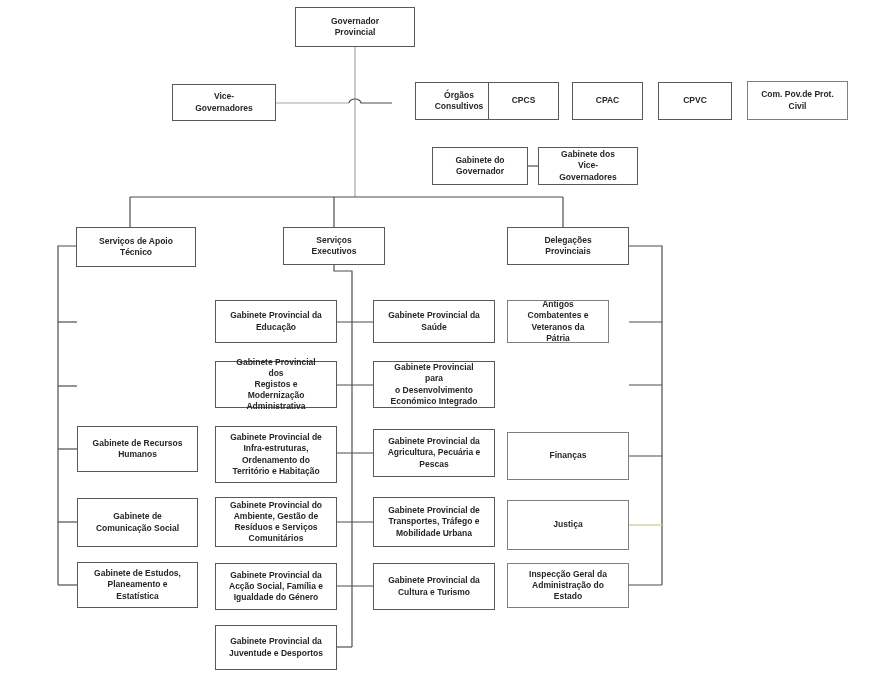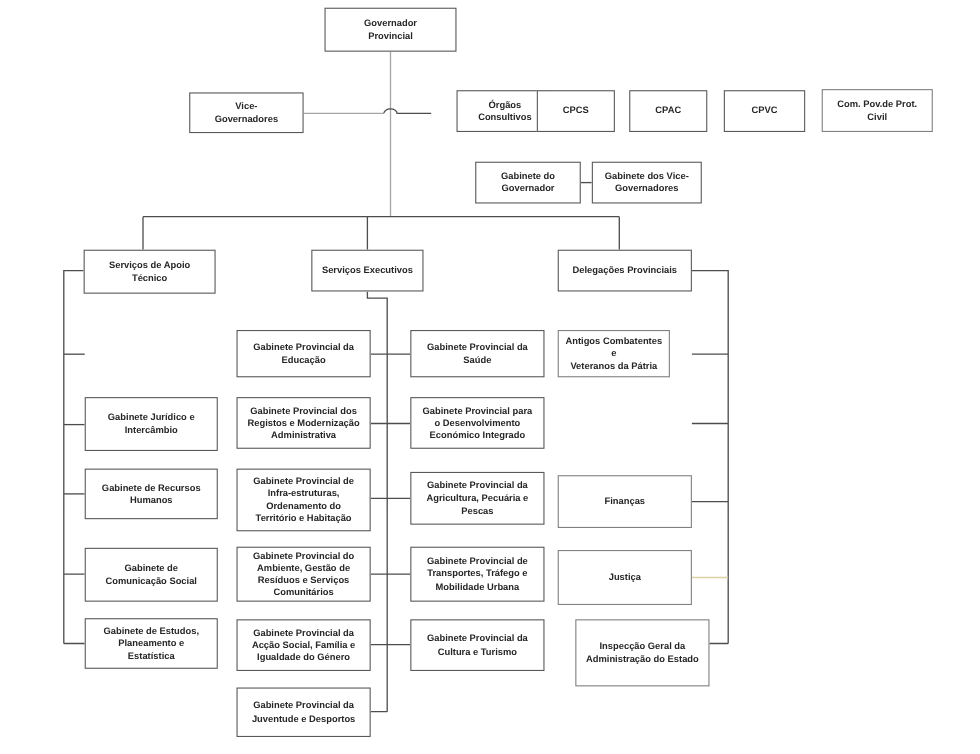--- a/index.html
+++ b/index.html
@@ -16,21 +16,21 @@
   .box{
     position:absolute;
     box-sizing:border-box;
     border:1.4px solid var(--box-border,#595959);
     background:#fff;
     display:flex;align-items:center;justify-content:center;
     text-align:center;
     font-size:8.5px;font-weight:bold;line-height:1.3;
     color:var(--text,#262626);
     white-space:pre-line;
-    padding:1px 3px;
+    padding:1px 13px;
   }
   .box.light{border-color:var(--box-border-light,#7f7f7f);}
 </style>
 </head>
 <body>
 
 <div id="canvas">
 
   <svg class="wires" width="891" height="685" viewBox="0 0 891 685">
 
@@ -83,22 +83,20 @@
   <div class="box" style="left:432px;top:147px;width:96px;height:38px">Gabinete do
 Governador</div>
   <div class="box" style="left:538px;top:147px;width:100px;height:38px">Gabinete dos Vice-
 Governadores</div>
 
   <div class="box" style="left:283px;top:227px;width:102px;height:38px">Serviços Executivos</div>
   <div class="box" style="left:76px;top:227px;width:120px;height:40px">Serviços de Apoio
 Técnico</div>
   <div class="box" style="left:507px;top:227px;width:122px;height:38px">Delegações Provinciais</div>
 
-  <div class="box" style="left:77px;top:361px;width:121px;height:49px">Gabinete Jurídico e
-Intercâmbio</div>
   <div class="box" style="left:77px;top:426px;width:121px;height:46px">Gabinete de Recursos
 Humanos</div>
   <div class="box" style="left:77px;top:498px;width:121px;height:49px">Gabinete de
 Comunicação Social</div>
   <div class="box" style="left:77px;top:562px;width:121px;height:46px">Gabinete de Estudos,
 Planeamento e
 Estatística</div>
 
   <div class="box" style="left:215px;top:300px;width:122px;height:43px">Gabinete Provincial da
 Educação</div>
@@ -130,16 +128,16 @@
   <div class="box" style="left:373px;top:497px;width:122px;height:50px">Gabinete Provincial de
 Transportes, Tráfego e
 Mobilidade Urbana</div>
   <div class="box" style="left:373px;top:563px;width:122px;height:47px">Gabinete Provincial da
 Cultura e Turismo</div>
 
   <div class="box light" style="left:507px;top:300px;width:102px;height:43px">Antigos Combatentes e
 Veteranos da Pátria</div>
   <div class="box light" style="left:507px;top:432px;width:122px;height:48px">Finanças</div>
   <div class="box light" style="left:507px;top:500px;width:122px;height:50px">Justiça</div>
-  <div class="box light" style="left:523px;top:563px;width:122px;height:61px">Inspecção Geral da
+  <div class="box light" style="left:507px;top:563px;width:122px;height:45px">Inspecção Geral da
 Administração do Estado</div>
 
 </div>
 
 </body></html>

